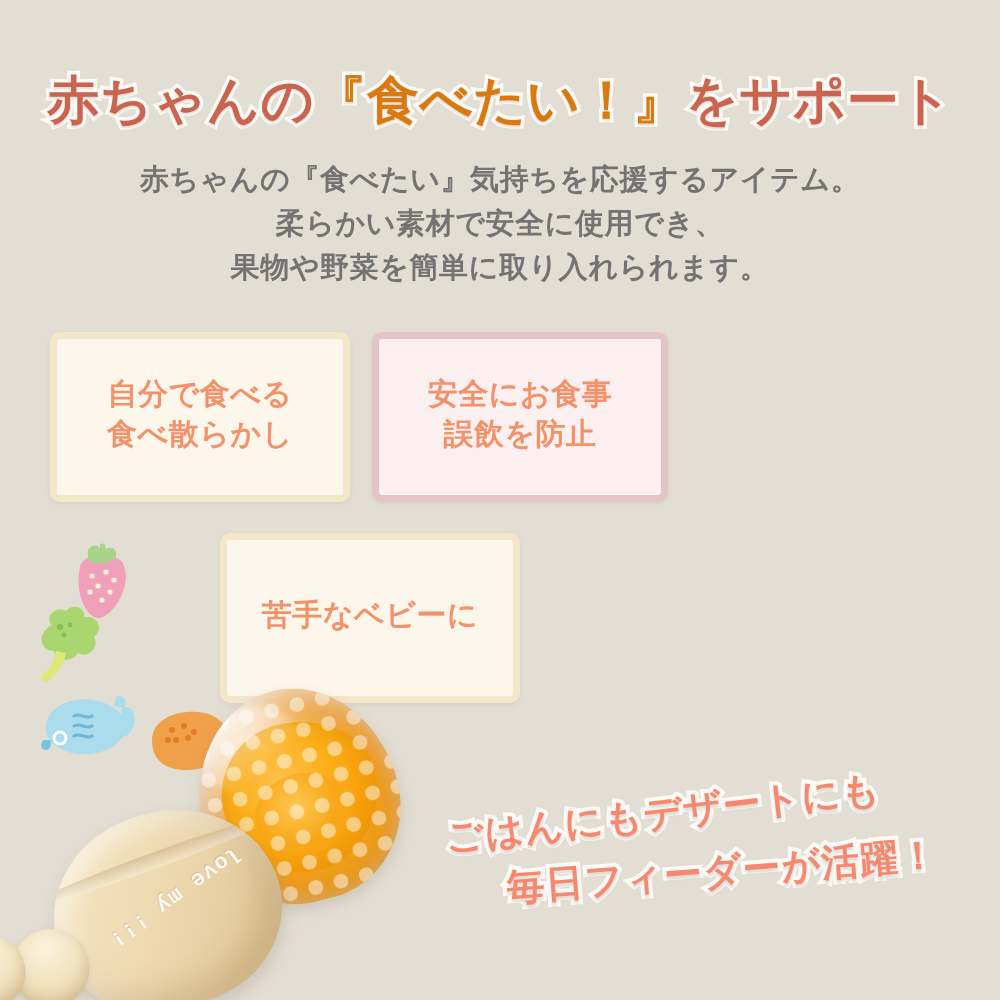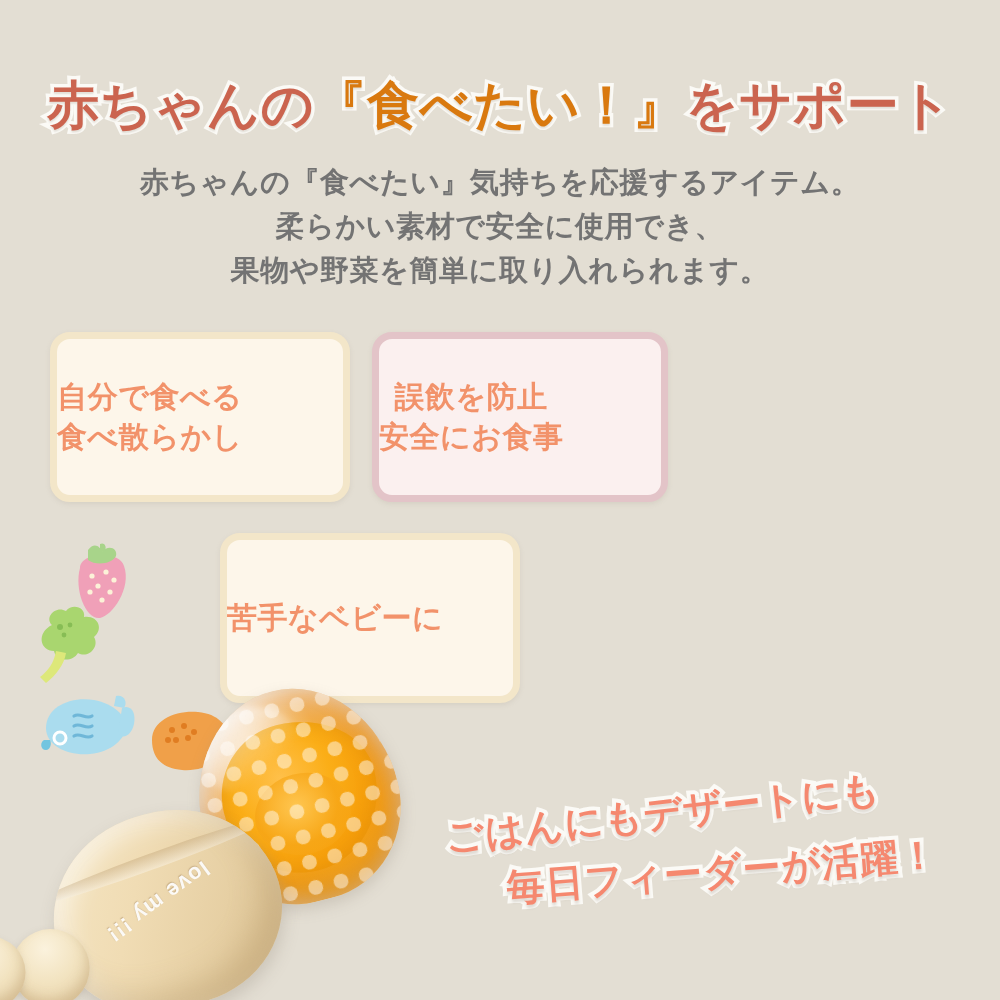--- a/index.html
+++ b/index.html
@@ -11,20 +11,21 @@
     position:relative;
   }
 
   
   #page {
     position:relative;
     width:1000px;
     height:1000px;
     background:#e3ded3;
     overflow:hidden;
+    font-family:Liberation Mono, monospace;
   }
 
   
   #headline {
     position:absolute;
     top:78px; left:0; width:1000px;
     text-align:center;
     font-size:52px;
     font-weight:bold;
     letter-spacing:0.5px;
@@ -46,24 +47,24 @@
     font-size:29px;
     font-weight:bold;
     line-height:1.52;
     letter-spacing:0.6px;
   }
   #subtitle div { white-space:nowrap; }
 
   
   .fbox {
     position:absolute;
-    border-radius:20px;
+    border-radius:10px;
     display:flex;
     align-items:center;
-    justify-content:flex-start;
+    justify-content:center;
     text-align:center;
     font-weight:bold;
     font-size:30px;
     line-height:1.33;
     letter-spacing:0.5px;
     color:#f2926a;
     box-shadow:0 2px 5px rgba(160,150,135,0.18);
   }
   .fbox span { display:block; white-space:nowrap; }
 
@@ -217,22 +218,22 @@
 
   <div class="fbox theme-cream" id="box-0">
     <div>
       <span>自分で食べる</span>
       <span>食べ散らかし</span>
     </div>
   </div>
 
   <div class="fbox theme-pink" id="box-1">
     <div>
+      <span>安全にお食事</span>
       <span>誤飲を防止</span>
-      <span>安全にお食事</span>
     </div>
   </div>
 
 
   <div class="fbox theme-cream" id="box-3">
     <div>
       <span>苦手なベビーに</span>
     </div>
   </div>
 

